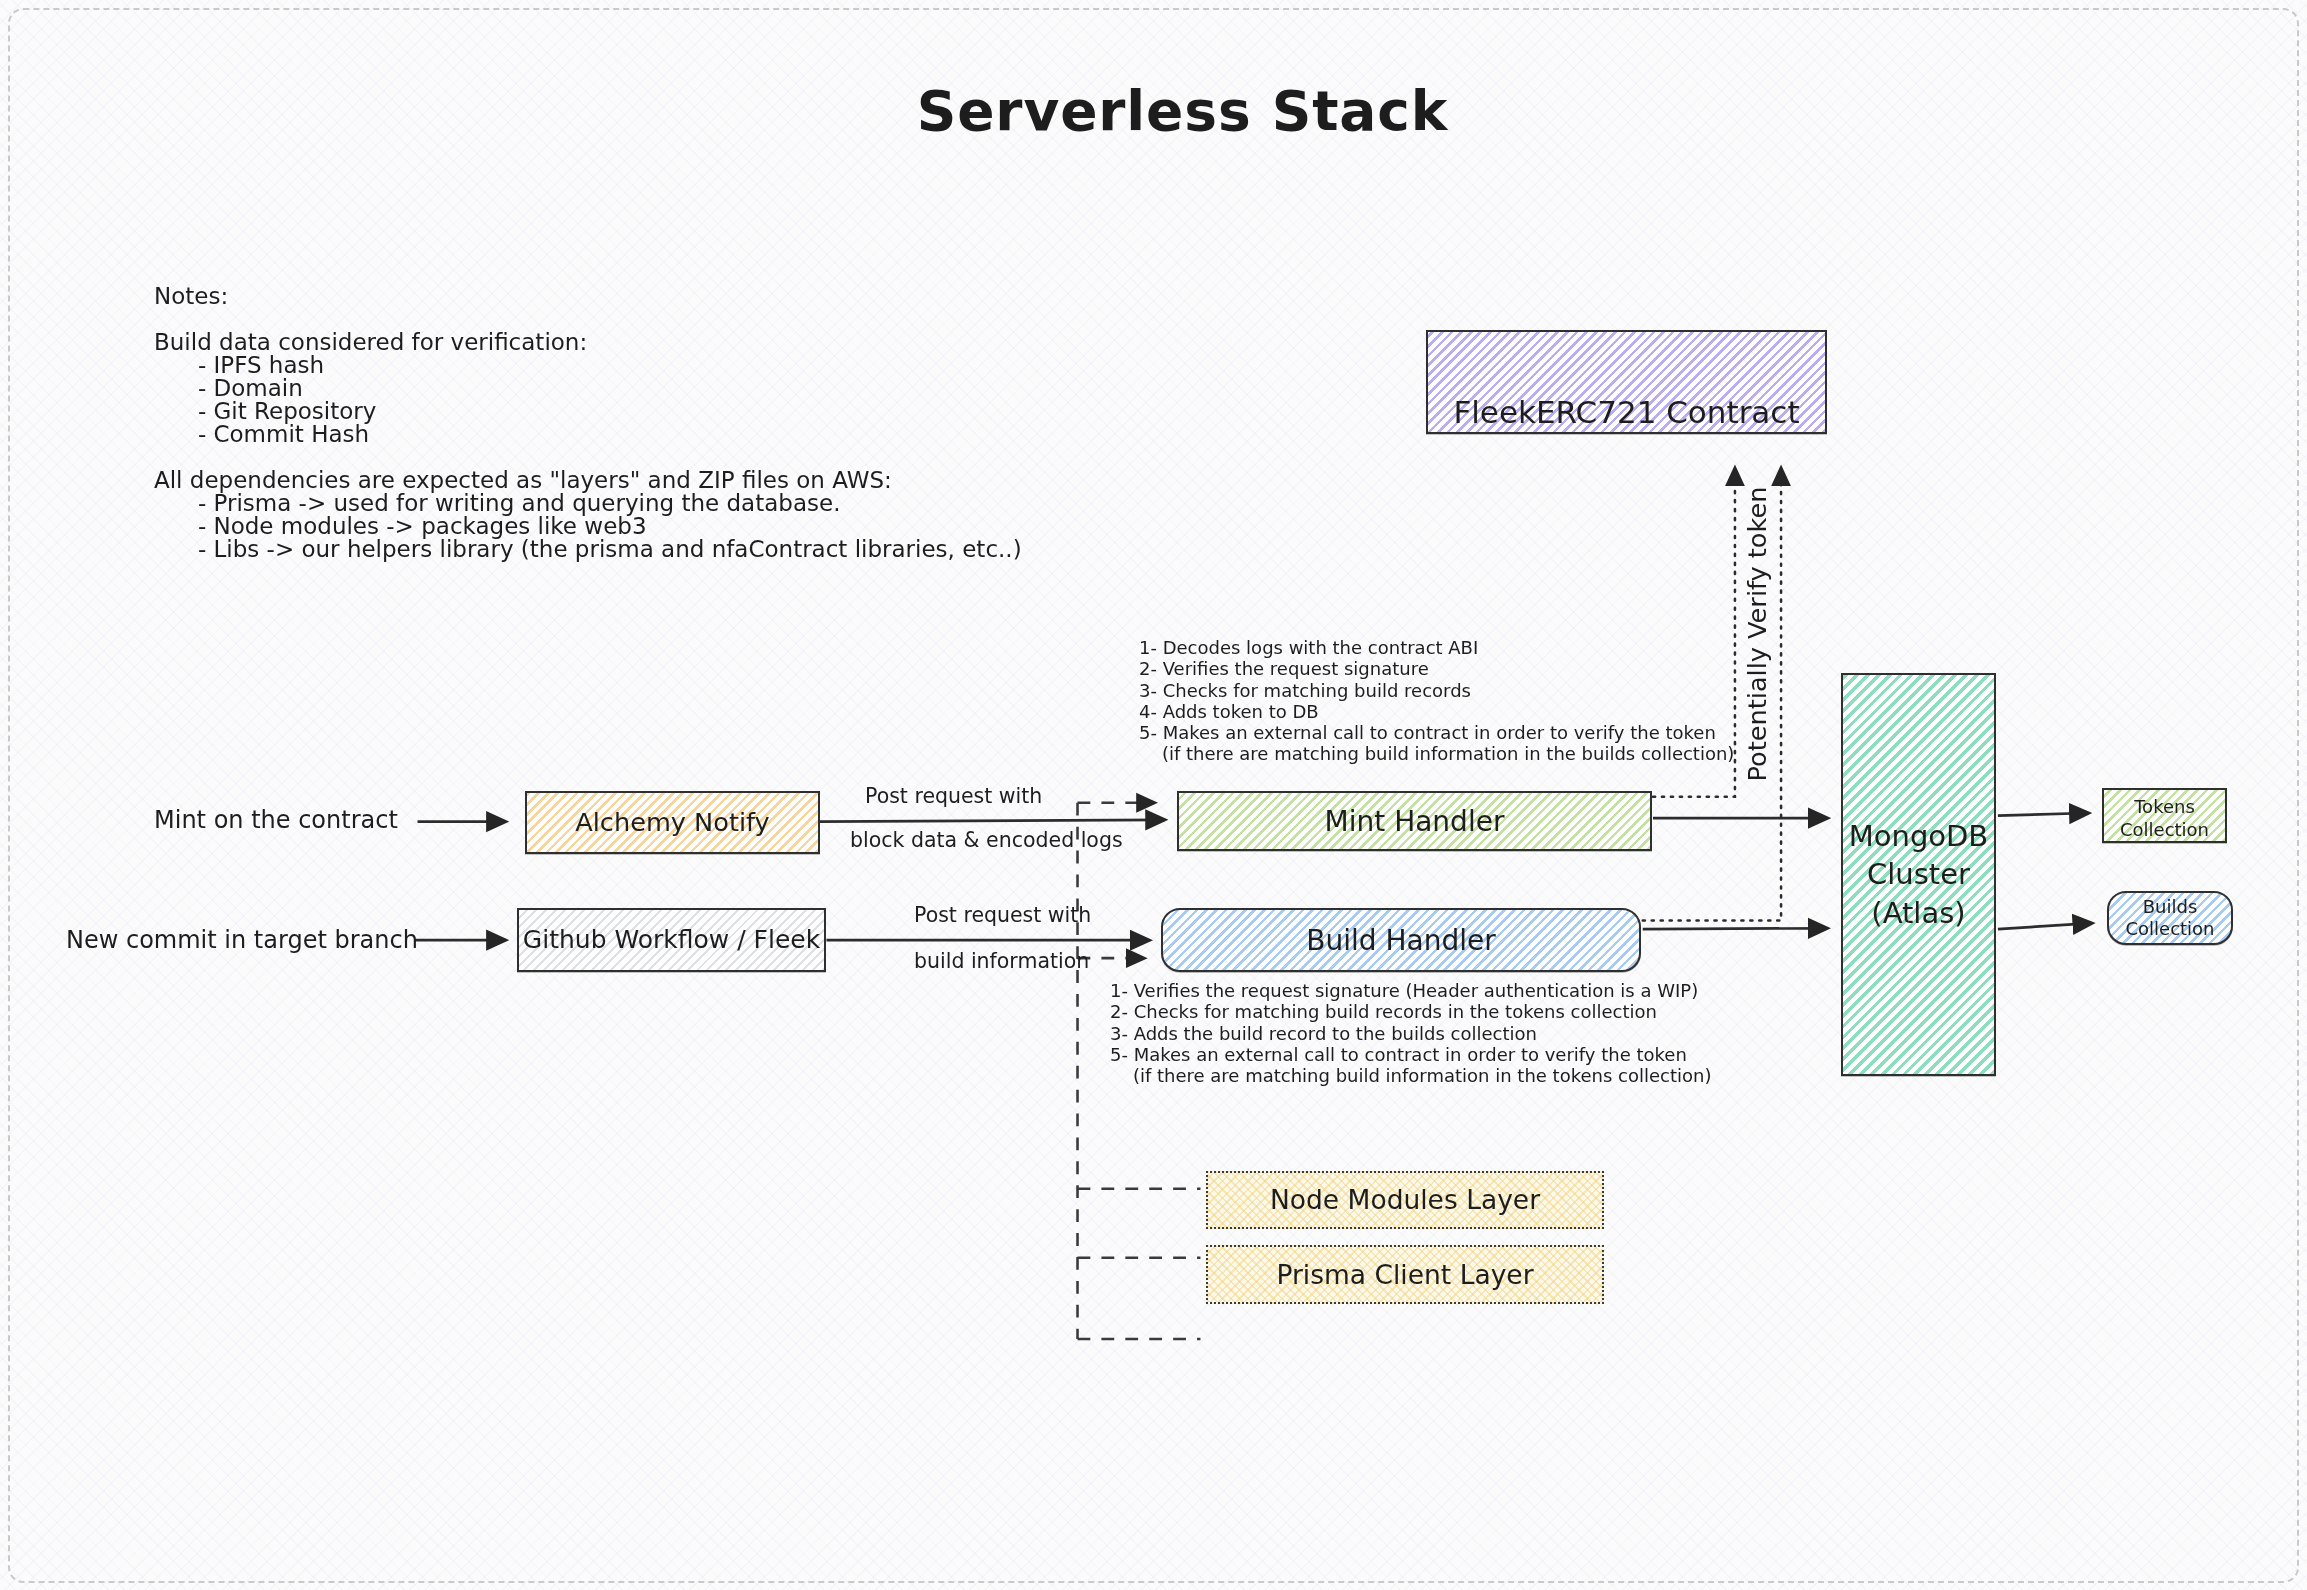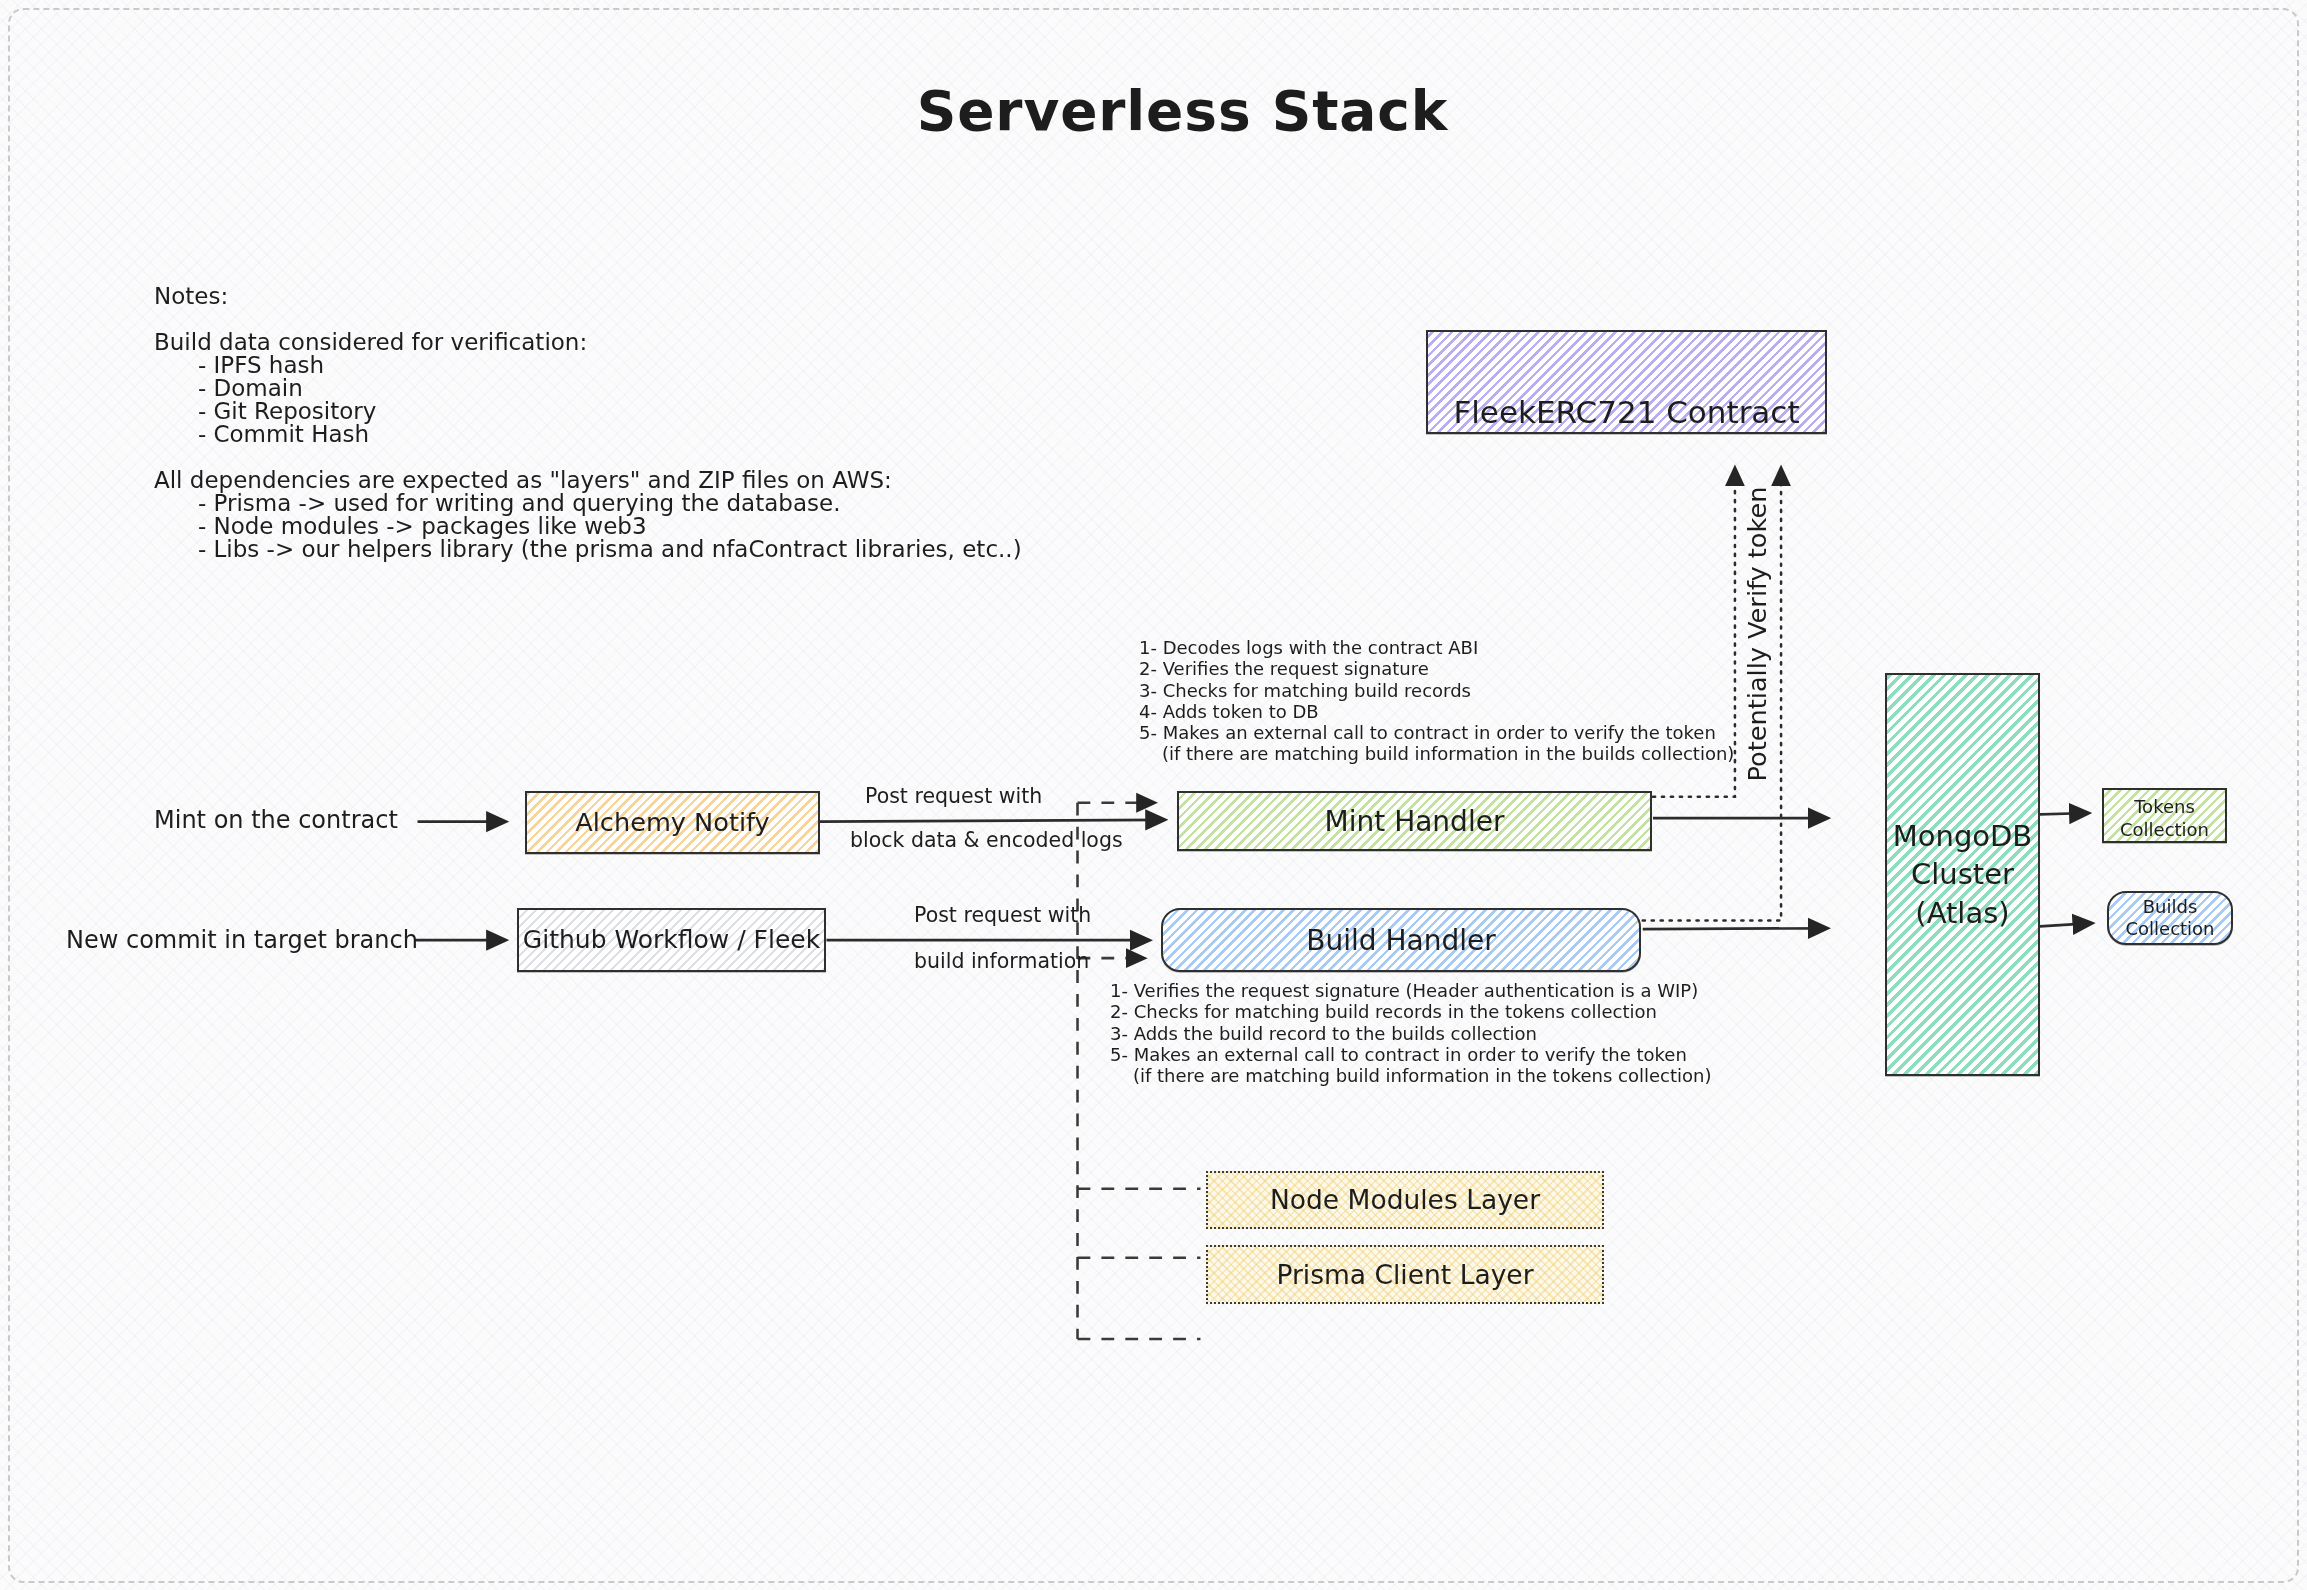--- a/index.html
+++ b/index.html
@@ -29,21 +29,21 @@
     box-sizing:border-box;
     box-shadow:0 0.9px 0 rgba(0,0,0,0.25);
   }
   .box .lbl{white-space:pre-wrap;line-height:1.25;}
   
   .hatch-purple{background:#fff;background-image:repeating-linear-gradient(-45deg, rgba(144,122,233,0.62) 0 2.6px, transparent 2.6px 6.8px);}
   .hatch-orange{background:#fff;background-image:repeating-linear-gradient(-45deg, rgba(242,184,88,0.60) 0 2.6px, transparent 2.6px 6.8px);}
   .hatch-gray{background:#fff;background-image:repeating-linear-gradient(-45deg, rgba(150,158,175,0.32) 0 2.1px, transparent 2.1px 6.8px);}
   .hatch-green{background:#fff;background-image:repeating-linear-gradient(-45deg, rgba(146,201,85,0.55) 0 2.6px, transparent 2.6px 6.8px);}
   .hatch-blue{background:#fff;background-image:repeating-linear-gradient(-45deg, rgba(96,160,232,0.55) 0 2.6px, transparent 2.6px 6.8px);border-radius:19px;}
-  .hatch-teal{background:#fff;background-image:repeating-linear-gradient(-45deg, rgba(64,200,148,0.60) 0 3.4px, transparent 3.4px 7.7px);margin-left:44px;}
+  .hatch-teal{background:#fff;background-image:repeating-linear-gradient(-45deg, rgba(64,200,148,0.60) 0 3.4px, transparent 3.4px 7.7px);}
   .hatch-cream{
     background:#fdf9ea;
     background-image:
       repeating-linear-gradient(-45deg, rgba(238,205,110,0.40) 0 1.7px, transparent 1.7px 6px),
       repeating-linear-gradient(45deg, rgba(238,205,110,0.40) 0 1.7px, transparent 1.7px 6px);
   }
   .layer-box{border:2.1px dotted #3a3a3a;box-shadow:none;}
   .note{white-space:pre-wrap;}
   .title{font-weight:600;letter-spacing:0.9px;}
 </style>

